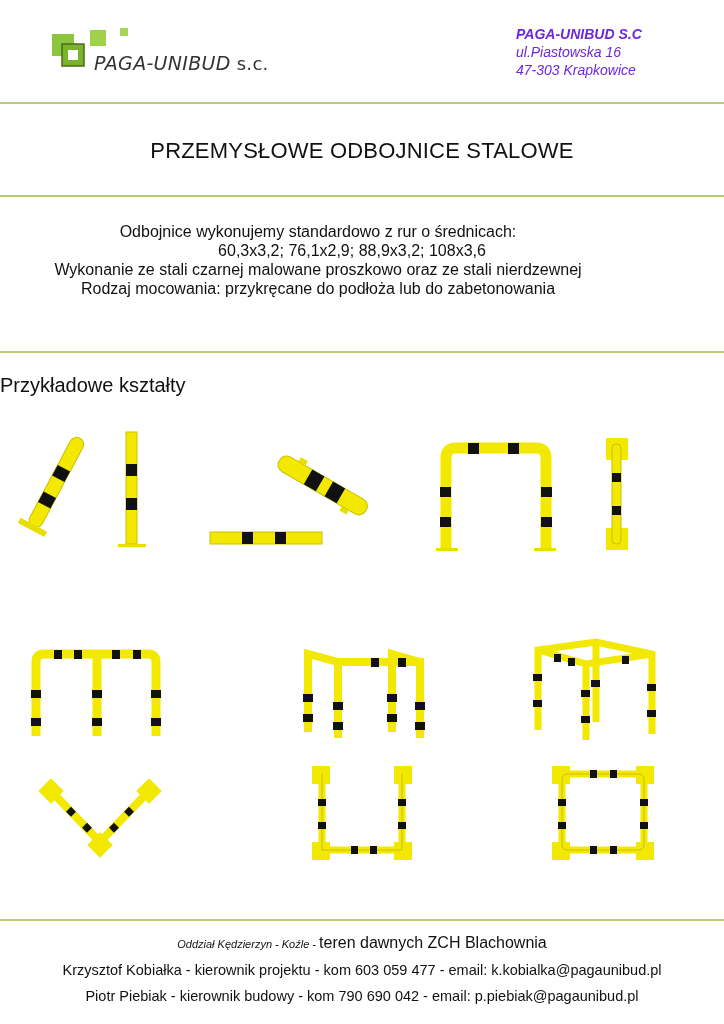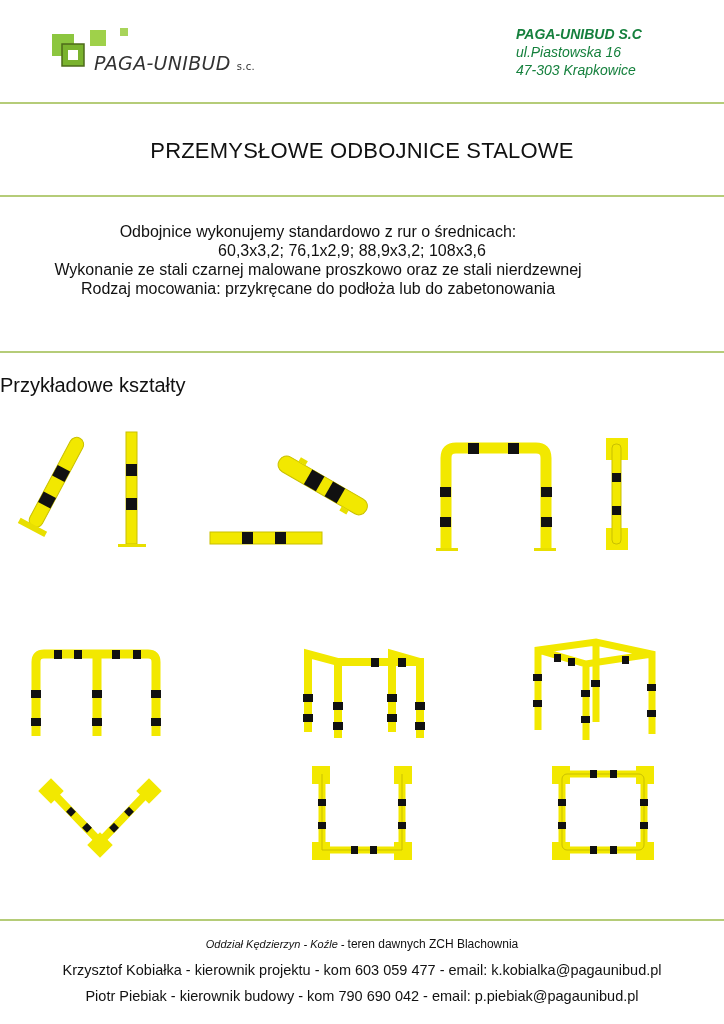--- a/index.html
+++ b/index.html
@@ -1,27 +1,27 @@
 <!DOCTYPE html>
 <html><head>
 <meta charset="utf-8">
 <style>
   html, body { margin:0; padding:0; background:#fff; }
   body { width:724px; height:1024px; position:relative; overflow:hidden; font-family:"Liberation Sans", sans-serif; color:#111; }
   .abs { position:absolute; }
   .rule { position:absolute; left:0; width:724px; height:2px; background:#b5cc78; }
   .logo-text { font-family:"DejaVu Sans", sans-serif; font-style:italic; font-size:19px; color:#333; letter-spacing:0.3px; }
-  .logo-text .sc { font-size:10px; font-style:normal; margin-left:6px; }
-  .addr { font-style:italic; font-size:14px; line-height:18px; color:#15803d; }
+  .logo-text .sc { font-size:18px; font-style:normal; margin-left:6px; }
+  .addr { font-style:italic; font-size:14px; line-height:18px; color:#6d28d9; }
   .addr .b { font-weight:bold; }
   .title { width:724px; text-align:center; font-size:22px; letter-spacing:0.2px; }
   .desc { width:636px; text-align:center; font-size:16px; line-height:19px; }
   .sub { width:724px; text-align:left; font-size:20px; }
   .foot { width:724px; text-align:center; font-size:14.5px; line-height:26px; }
-  .foot .small { font-size:12px; }
+  .foot .small { font-size:16px; }
   .foot .big { font-size:11px;font-style:italic; }
   svg.shape { position:absolute; overflow:visible; }
 </style>
 </head>
 <body>
 
 <div class="abs" style="left:52px;top:28px;width:230px;height:50px;">
   <svg width="80" height="44" style="position:absolute;left:0;top:0">
     <rect x="0" y="6" width="22" height="22" fill="#8cc63f"></rect>
     <rect x="10" y="16" width="22" height="22" fill="#7ab32e" stroke="#4d6b1a" stroke-width="1.5"></rect>

